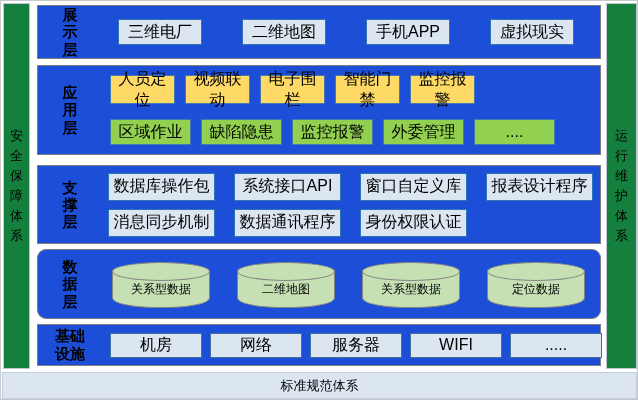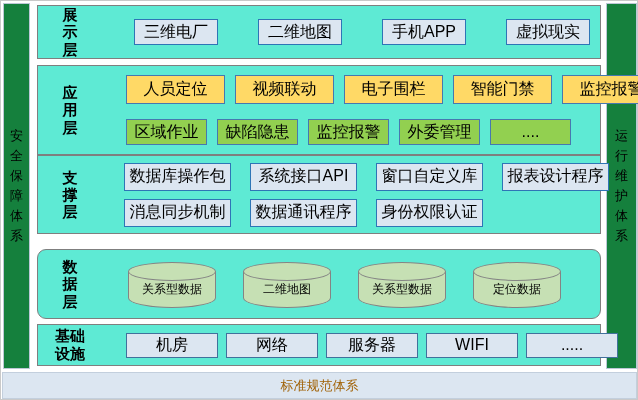--- a/index.html
+++ b/index.html
@@ -26,28 +26,27 @@
   .v-text {
     width:14px; word-break:break-all;
     font-size:13px; line-height:1.55; color:#000;
     text-align:center;
   }
   
   .bottom-bar {
     position:absolute; left:1px; top:371px; width:635px; height:27px;
     background:#dce6f1; border:1px solid #c3cfdd;
     display:flex; align-items:center; justify-content:center;
-    font-size:13px; color:#a16207;
+    font-size:13px; color:#000000;
   }
   
   .layer {
     position:absolute; left:36px; width:564px;
-    background:#5eead4; border:1px solid #7f7f7f;
+    background:#1d4ed8; border:1px solid #7f7f7f;
     display:flex;
-    gap:16px;
   }
   .layer-label {
     width:64px; flex:0 0 64px;
     display:flex; align-items:center; justify-content:center;
     font-weight:bold; font-size:15px; color:#000;
   }
   .label-inner { width:17px; word-break:break-all; line-height:1.15; text-align:center; }
   .label-inner.wide { width:34px; line-height:1.2; }
   .layer-content { flex:1; display:flex; flex-direction:column; justify-content:center; }
   .row { display:flex; align-items:center; }
@@ -58,40 +57,40 @@
     flex:0 0 auto;
   }
   .box.blue   { background:#dce6f1; border:1px solid #2e75b6; }
   .box.yellow { background:#ffd966; border:1px solid #4678b0; }
   .box.green  { background:#92d050; border:1px solid #4678b0; }
   .box.infra  { background:#dce6f1; border:1px solid #41719c; }
 
   
   .layer.l1 { top:4px;   height:54px; }
   .layer.l2 { top:64px;  height:90px; }
-  .layer.l3 { top:154px; height:79px; }
+  .layer.l3 { top:164px; height:79px; }
   .layer.l4 { top:248px; height:70px;border-radius:9px; }
   .layer.l5 { top:323px; height:42px; }
 
   .l1 .row { padding-left:16px; gap:40px; }
   .l1 .box { width:84px; height:26px; }
 
   .l2 .layer-content { gap:15px; }
   .l2 .row { padding-left:8px; gap:10px; }
-  .l2 .row-1 .box { width:99px; height:29px; }
+  .l2 .row-1 .box { width:65px; height:29px; }
   .l2 .row-2 .box { width:81px; height:26px; }
 
   .l3 .layer-content { gap:8px; }
   .l3 .row { padding-left:6px; gap:19px; }
   .l3 .box { width:107px; height:28px; }
 
   .l4 .row { padding-left:10px; gap:27px; }
   .cylinder {
     position:relative;
-    width:88px; height:37px; margin-top:11px;
+    width:98px; height:37px; margin-top:11px;
     background:#c6e0b4;
     border:1px solid #848484; border-top:none;
     border-radius:0 0 44px 44px / 0 0 10px 10px;
     display:flex; align-items:center; justify-content:center;
   }
   .cylinder::before {
     content:""; position:absolute; left:-1px; right:-1px; top:-9px; height:17px;
     background:#c6e0b4; border:1px solid #848484; border-radius:50%;
   }
   .cyl-label { position:relative; z-index:1; font-size:12px; color:#000; }

